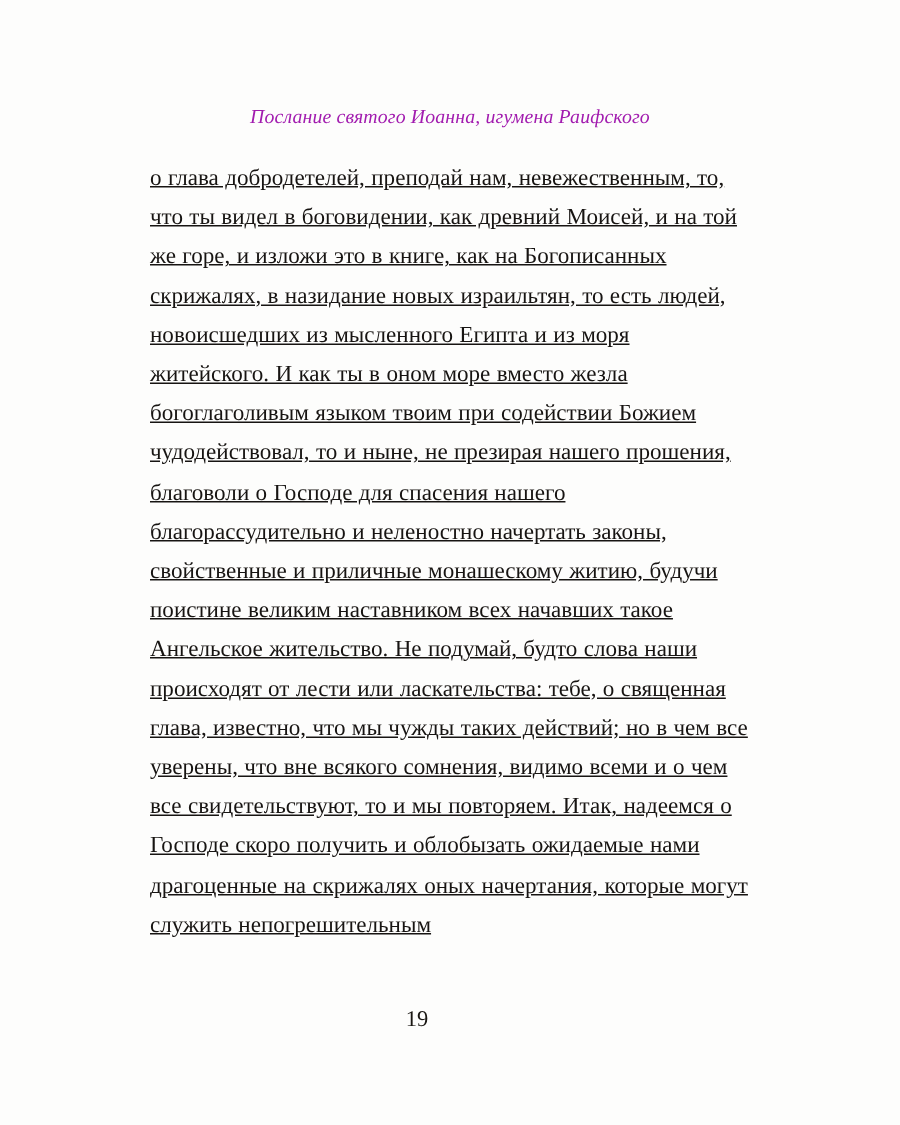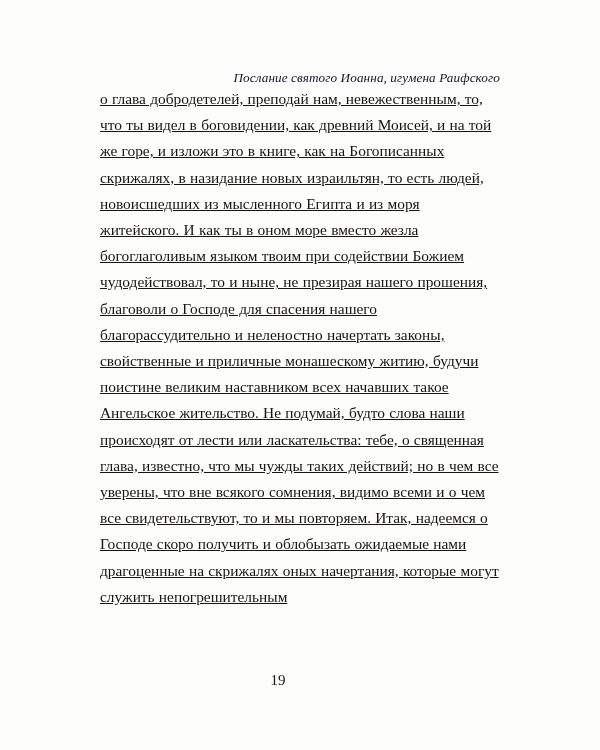--- a/index.html
+++ b/index.html
@@ -24,23 +24,24 @@
   .page-inner {
     position: absolute;
     left: 100px;
     top: 70px;
     width: 400px;
   }
   .running-head {
     font-style: italic;
     font-size: 13.2px;
     letter-spacing: 0.1px;
-    text-align: right;
-    color: #0f172a;
+    text-align: center;
+    color: #a21caf;
     white-space: nowrap;
+    margin-bottom: 20px;
   }
   .body-text {
     font-size: 15.4px;
     line-height: 26.2px;
     text-align: left;
     color: #171412;
     word-spacing: 0.4px;
   }
   .body-text p {
     margin: 0;

